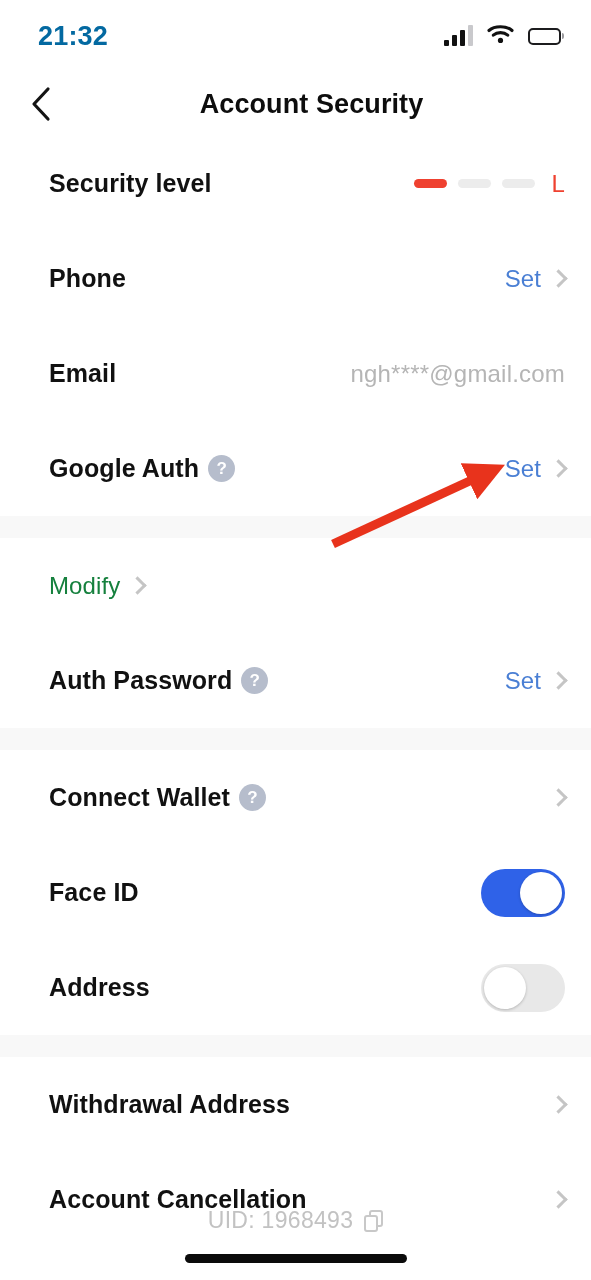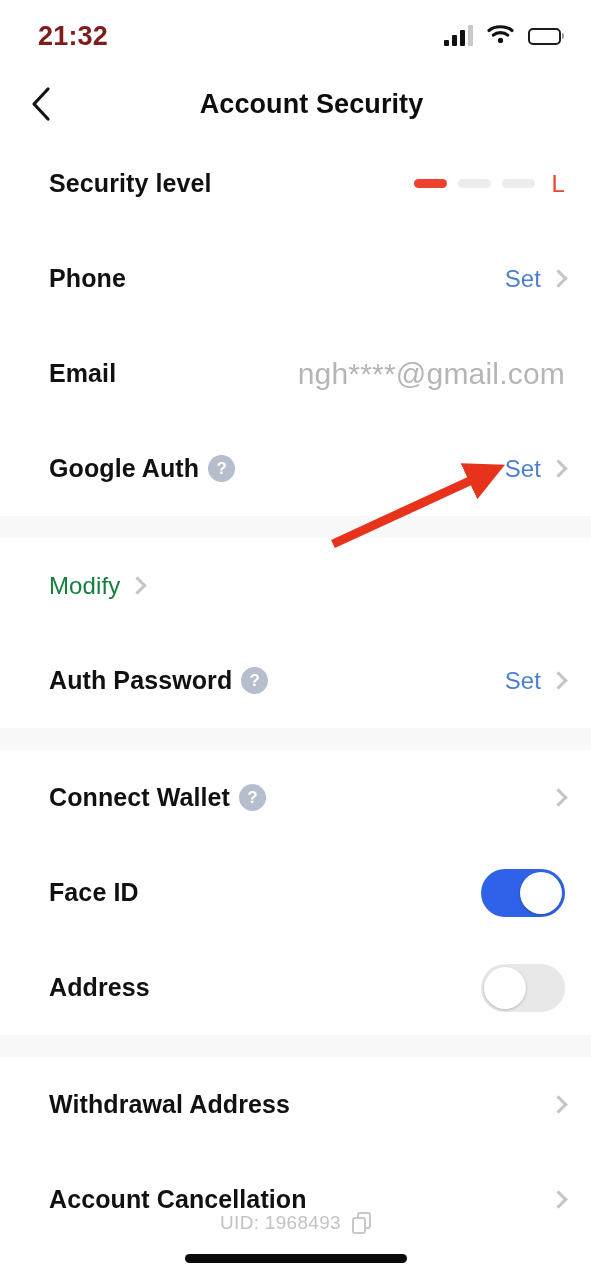--- a/index.html
+++ b/index.html
@@ -24,21 +24,21 @@
     position: relative;
     height: 72px;
     display: flex;
     align-items: center;
     justify-content: space-between;
     padding: 0 30px 0 38px;
   }
   .status-time {
     font-size: 27px;
     font-weight: bold;
-    color: #7f1d1d;
+    color: #0369a1;
     letter-spacing: 0.2px;
   }
   .status-icons {
     display: flex;
     align-items: center;
     gap: 14px;
   }
   .signal {
     display: flex;
     align-items: flex-end;
@@ -160,21 +160,21 @@
 
   .action-link {
     font-size: 24px;
     color: #4a7fd4;
     font-weight: normal;
     letter-spacing: 0.1px;
   }
   .action-link.muted { color: #15803d; }
 
   .value-text {
-    font-size: 30px;
+    font-size: 24px;
     color: #b5b5b5;
     letter-spacing: 0.2px;
   }
 
   .chev {
     display: block;
     width: 13px;
     height: 13px;
     border-right: 3px solid #c5c5c5;
     border-top: 3px solid #c5c5c5;
@@ -232,21 +232,21 @@
     position: absolute;
     left: 0;
     right: 0;
     bottom: 46px;
     display: flex;
     align-items: center;
     justify-content: center;
     gap: 11px;
   }
   .uid-text {
-    font-size: 19px;
+    font-size: 23px;
     color: #c2c2c2;
     letter-spacing: 0.3px;
   }
   .copy-icon {
     position: relative;
     width: 19px;
     height: 22px;
     cursor: pointer;
   }
   .copy-icon .back-sheet {

